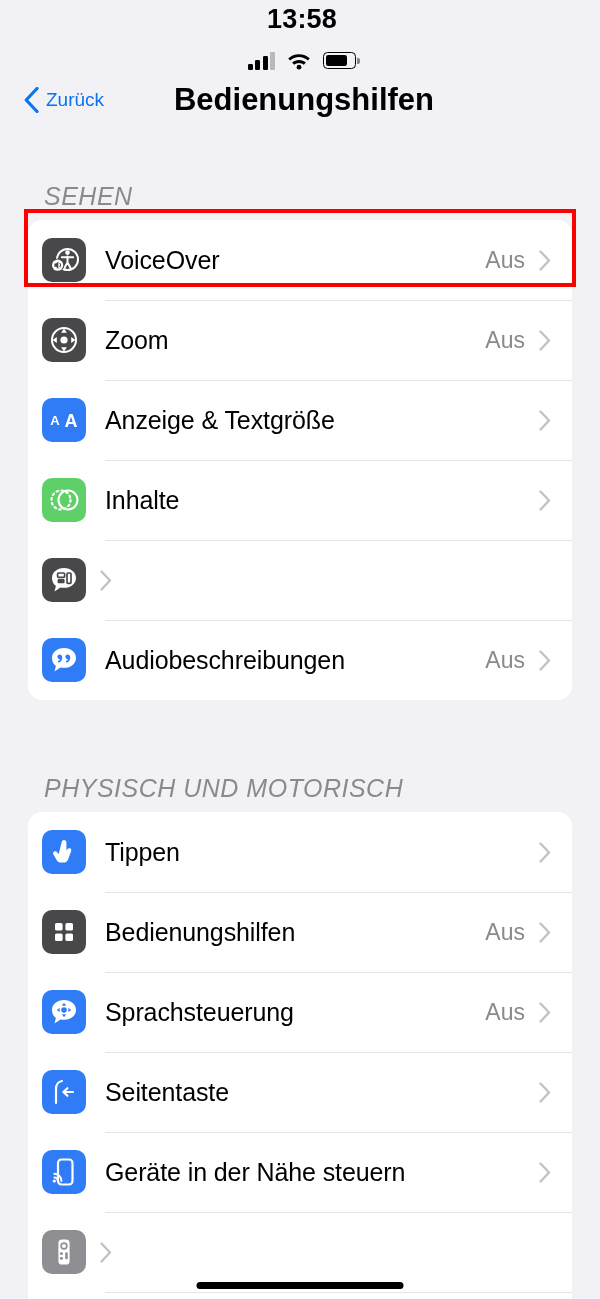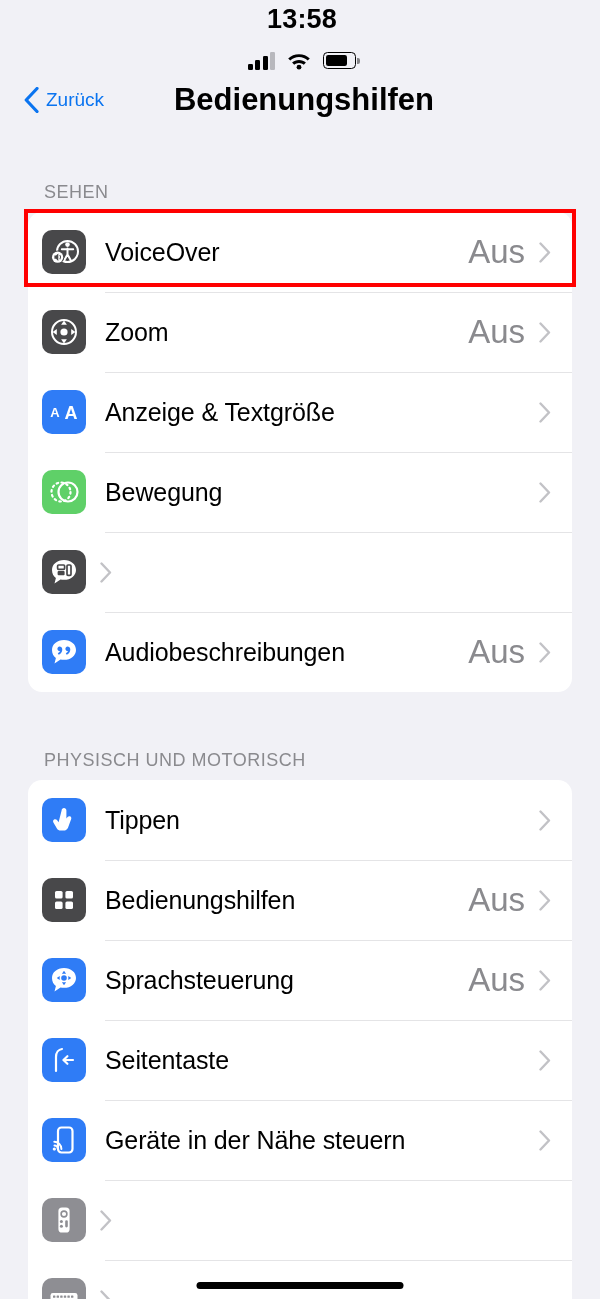--- a/index.html
+++ b/index.html
@@ -106,27 +106,28 @@
     font-size: 31px;
     font-weight: 700;
     color: #000;
     pointer-events: none;
   }
 
   
   .content { padding: 0 28px; }
 
   .section-header {
-    font-size: 18px;
+    font-size: 25px;
     color: #8a8a8e;
     letter-spacing: 0.5px;
     padding: 0 16px 9px 16px;
+    font-style: italic;
   }
   .section-1-header { margin-top: 52px; }
-  .section-2-header { margin-top: 58px; }
+  .section-2-header { margin-top: 74px; }
 
   .card {
     background: #ffffff;
     border-radius: 14px;
     overflow: hidden;
   }
 
   .row {
     display: flex;
     align-items: center;
@@ -159,21 +160,21 @@
 
   .row-label {
     flex: 1;
     font-size: 25px;
     color: #000;
     padding-left: 19px;
     letter-spacing: -0.1px;
   }
 
   .row-value {
-    font-size: 33px;
+    font-size: 23px;
     color: #8a8a8e;
     padding-right: 14px;
   }
 
   .row-chevron {
     width: 12px;
     height: 21px;
     margin-right: 21px;
     flex: 0 0 12px;
   }
@@ -287,21 +288,21 @@
       </svg>
     </div>
 
     <div class="row">
       <div class="row-icon" style="background:#5fd068">
         <svg width="44" height="44" viewBox="0 0 44 44">
           <circle cx="19" cy="22" r="9.5" fill="none" stroke="#fff" stroke-width="2.2" stroke-dasharray="1.6 3.4" stroke-linecap="round"></circle>
           <circle cx="26" cy="22" r="9.5" fill="none" stroke="#fff" stroke-width="2.2"></circle>
         </svg>
       </div>
-      <div class="row-label">Bewegung</div>
+      <div class="row-label">Inhalte</div>
       <div class="row-value"></div>
       <svg class="row-chevron" viewBox="0 0 12 21">
         <path d="M1.5 1.5 10 10.5 1.5 19.5" fill="none" stroke="#c2c2c6" stroke-width="2.4" stroke-linecap="round" stroke-linejoin="round"></path>
       </svg>
     </div>
 
     <div class="row">
       <div class="row-icon" style="background:#48484a">
         <svg width="44" height="44" viewBox="0 0 44 44">
           <path d="M22 10c7 0 12 4.4 12 9.9s-5 9.9-12 9.9c-1.2 0-2.4-.1-3.5-.4l-6 4.1 1.4-5.6c-2.4-1.8-3.9-4.3-3.9-8 0-5.5 5-9.9 12-9.9z" fill="#fff"></path>

